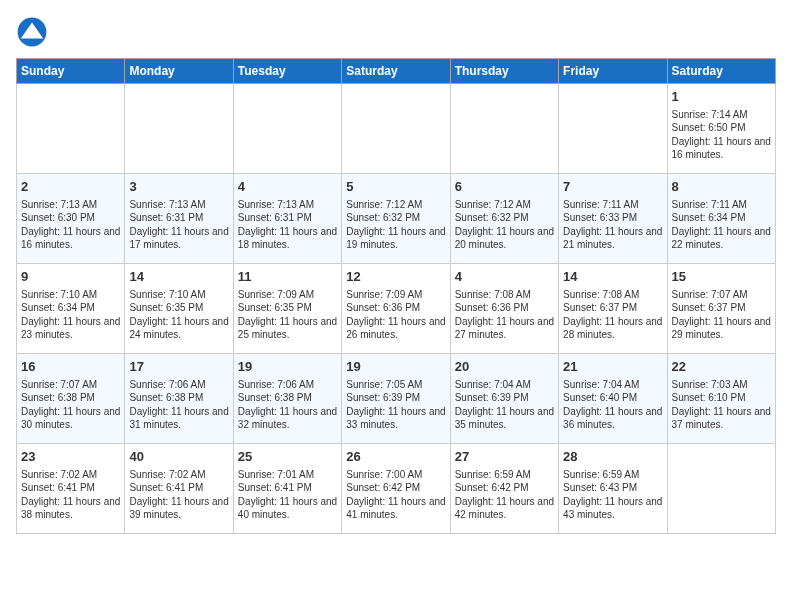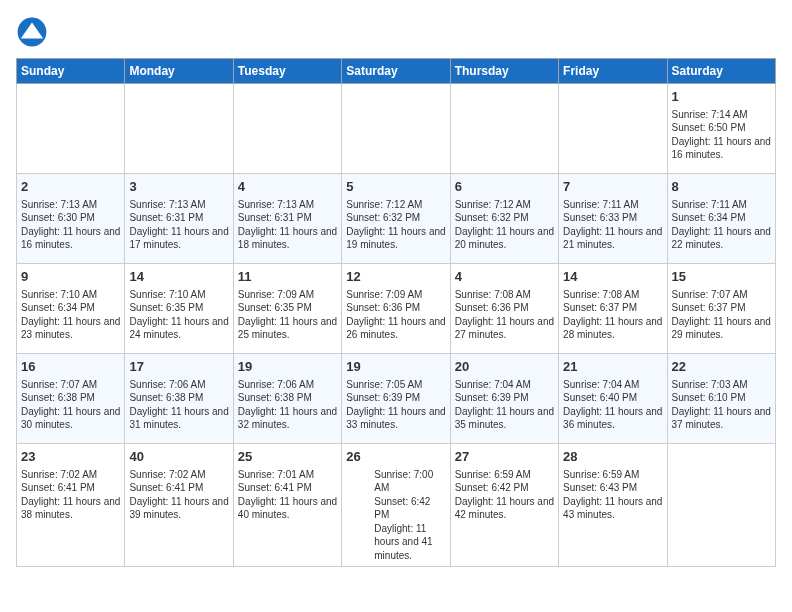--- a/index.html
+++ b/index.html
@@ -282,21 +282,21 @@
 Daylight: 11 hours and 39 minutes.</div>
         </td>
         <td>
           <span class="day-num">25</span>
           <div class="day-info" style="white-space: pre-line;">Sunrise: 7:01 AM
 Sunset: 6:41 PM
 Daylight: 11 hours and 40 minutes.</div>
         </td>
         <td>
           <span class="day-num">26</span>
-          <div class="day-info" style="white-space: pre-line; margin-left: 28px;">Sunrise: 7:00 AM
+          <div class="day-info" style="white-space: pre-line;">Sunrise: 7:00 AM
 Sunset: 6:42 PM
 Daylight: 11 hours and 41 minutes.</div>
         </td>
         <td>
           <span class="day-num">27</span>
           <div class="day-info" style="white-space: pre-line;">Sunrise: 6:59 AM
 Sunset: 6:42 PM
 Daylight: 11 hours and 42 minutes.</div>
         </td>
         <td>

